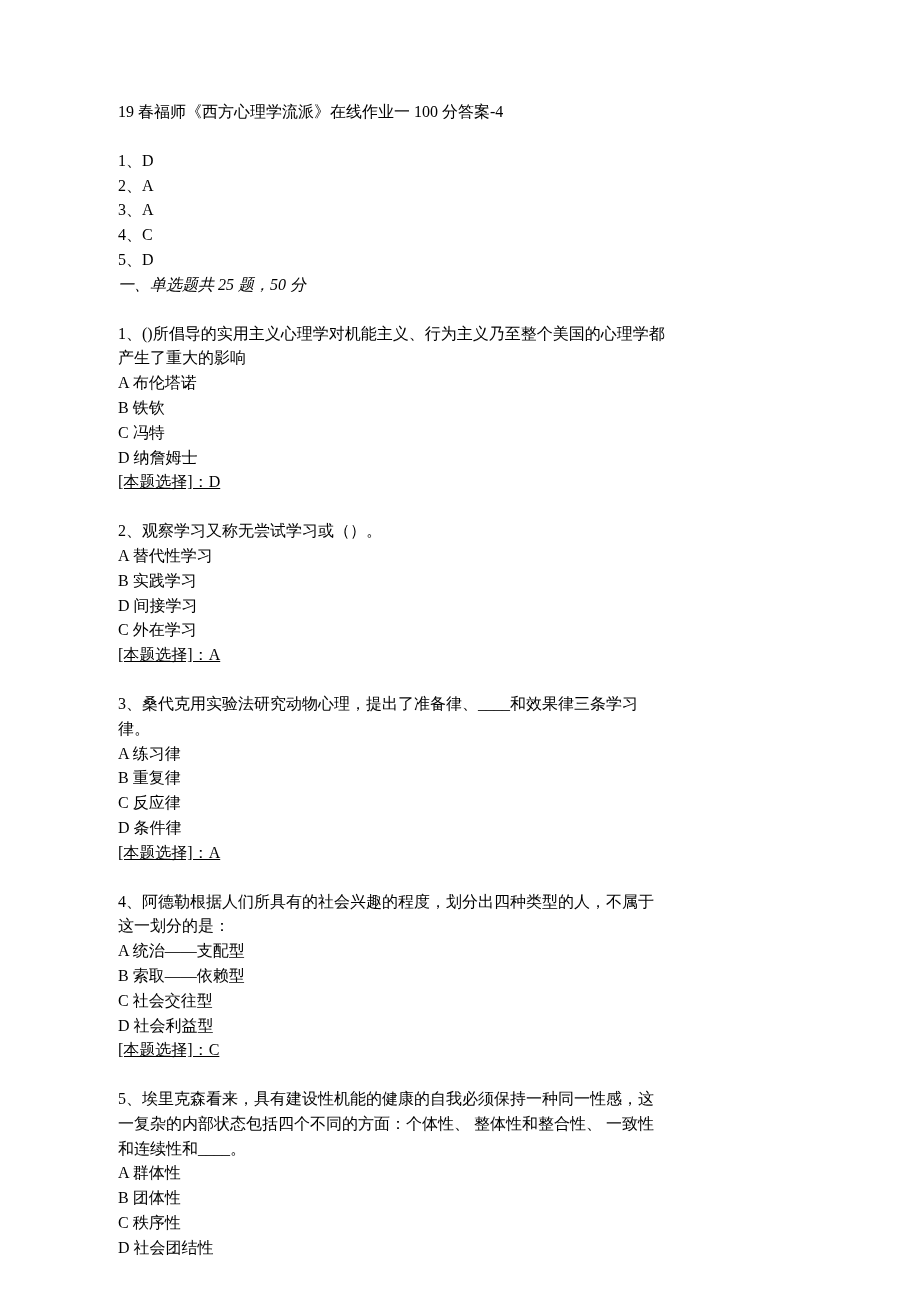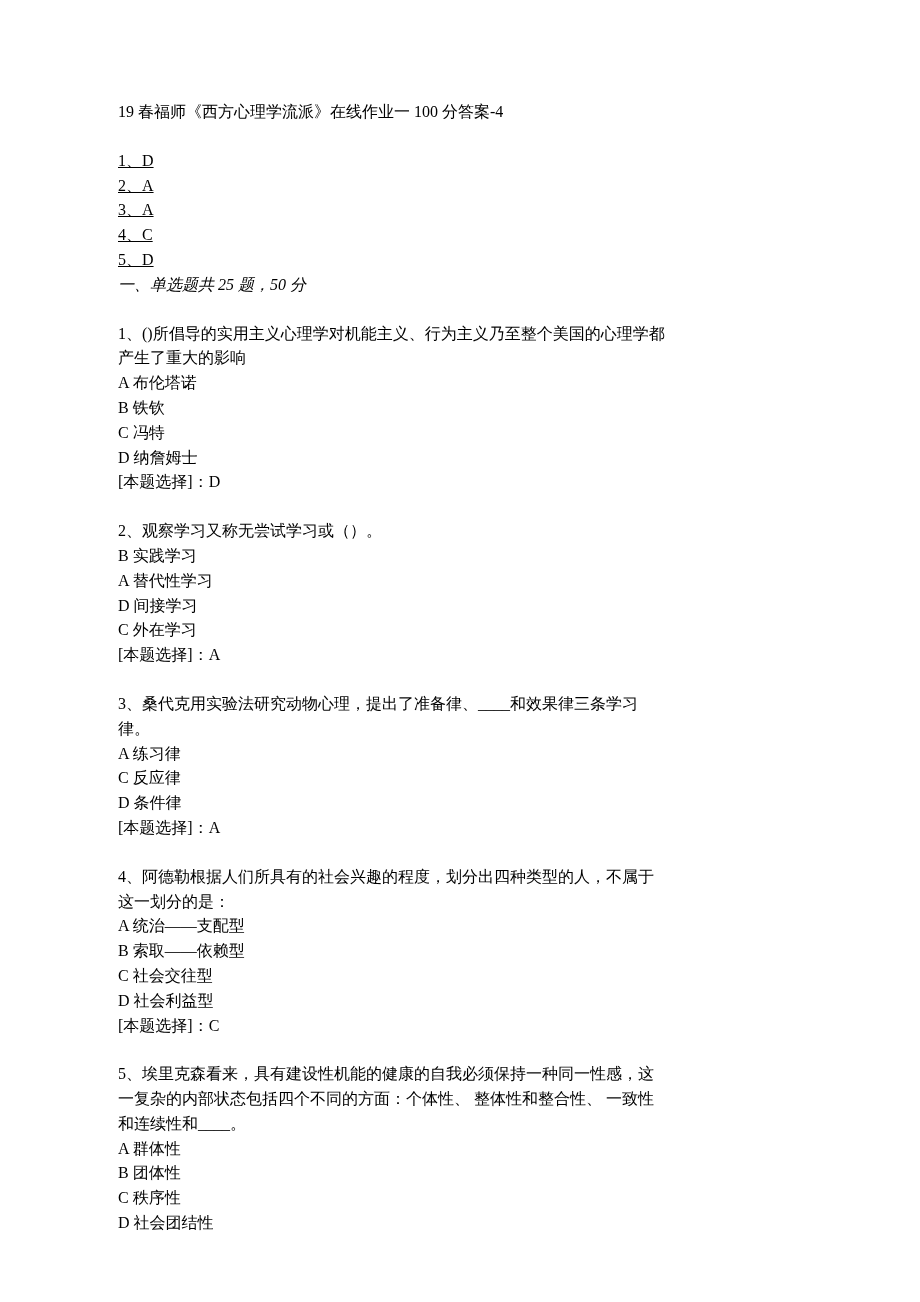--- a/index.html
+++ b/index.html
@@ -15,21 +15,20 @@
     width: 783px;
     min-height: 1302px;
     padding: 100px 118px 60px 118px;
     box-sizing: border-box;
   }
   .title {
     margin-bottom: 24px;
   }
   .answer-list {
     margin-bottom: 0;
-    text-decoration: underline;
   }
   .answer-item {
     display: block;
   }
   .section-intro {
     margin-bottom: 24px;
     font-style: italic;
   }
   .question-block {
     margin-bottom: 24px;
@@ -38,20 +37,21 @@
     margin-bottom: 8px;
   }
   .q-text {
     display: block;
   }
   .option {
     display: block;
   }
   .q-answer {
     display: block;
+    text-decoration: underline;
   }
 </style>
 </head>
 <body>
 
 <div class="page">
 
   <div class="title">19 春福师《西方心理学流派》在线作业一 100 分答案-4</div>
 
   <div class="answer-list">
@@ -68,30 +68,31 @@
     <span class="q-text">1、()所倡导的实用主义心理学对机能主义、行为主义乃至整个美国的心理学都产生了重大的影响</span>
     <span class="option">A 布伦塔诺</span>
     <span class="option">B 铁钦</span>
     <span class="option">C 冯特</span>
     <span class="option">D 纳詹姆士</span>
     <span class="q-answer">[本题选择]：D</span>
   </div>
 
   <div class="question-block">
     <span class="q-text">2、观察学习又称无尝试学习或（）。</span>
+    <span class="option">A 替代性学习</span>
     <span class="option">B 实践学习</span>
-    <span class="option">A 替代性学习</span>
     <span class="option">D 间接学习</span>
     <span class="option">C 外在学习</span>
     <span class="q-answer">[本题选择]：A</span>
   </div>
 
   <div class="question-block">
     <span class="q-text">3、桑代克用实验法研究动物心理，提出了准备律、____和效果律三条学习律。</span>
     <span class="option">A 练习律</span>
+    <span class="option">B 重复律</span>
     <span class="option">C 反应律</span>
     <span class="option">D 条件律</span>
     <span class="q-answer">[本题选择]：A</span>
   </div>
 
   <div class="question-block">
     <span class="q-text">4、阿德勒根据人们所具有的社会兴趣的程度，划分出四种类型的人，不属于这一划分的是：</span>
     <span class="option">A 统治——支配型</span>
     <span class="option">B 索取——依赖型</span>
     <span class="option">C 社会交往型</span>

